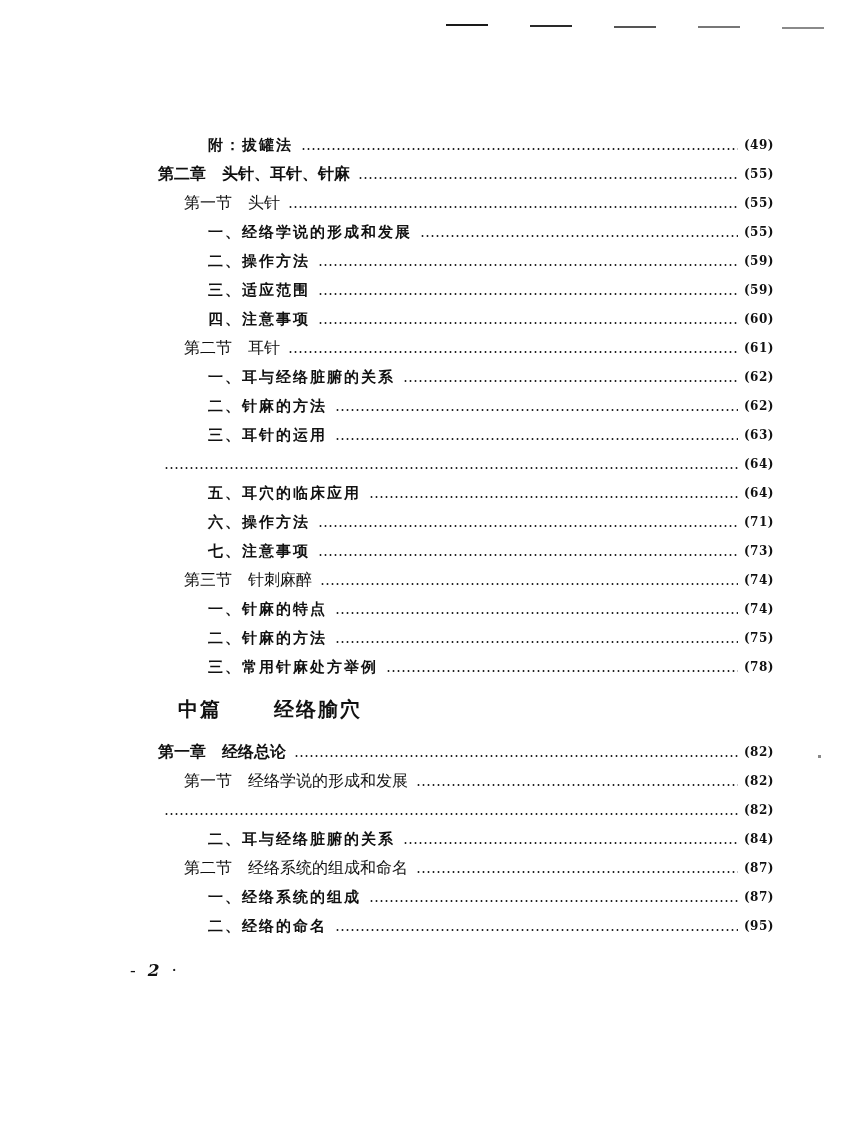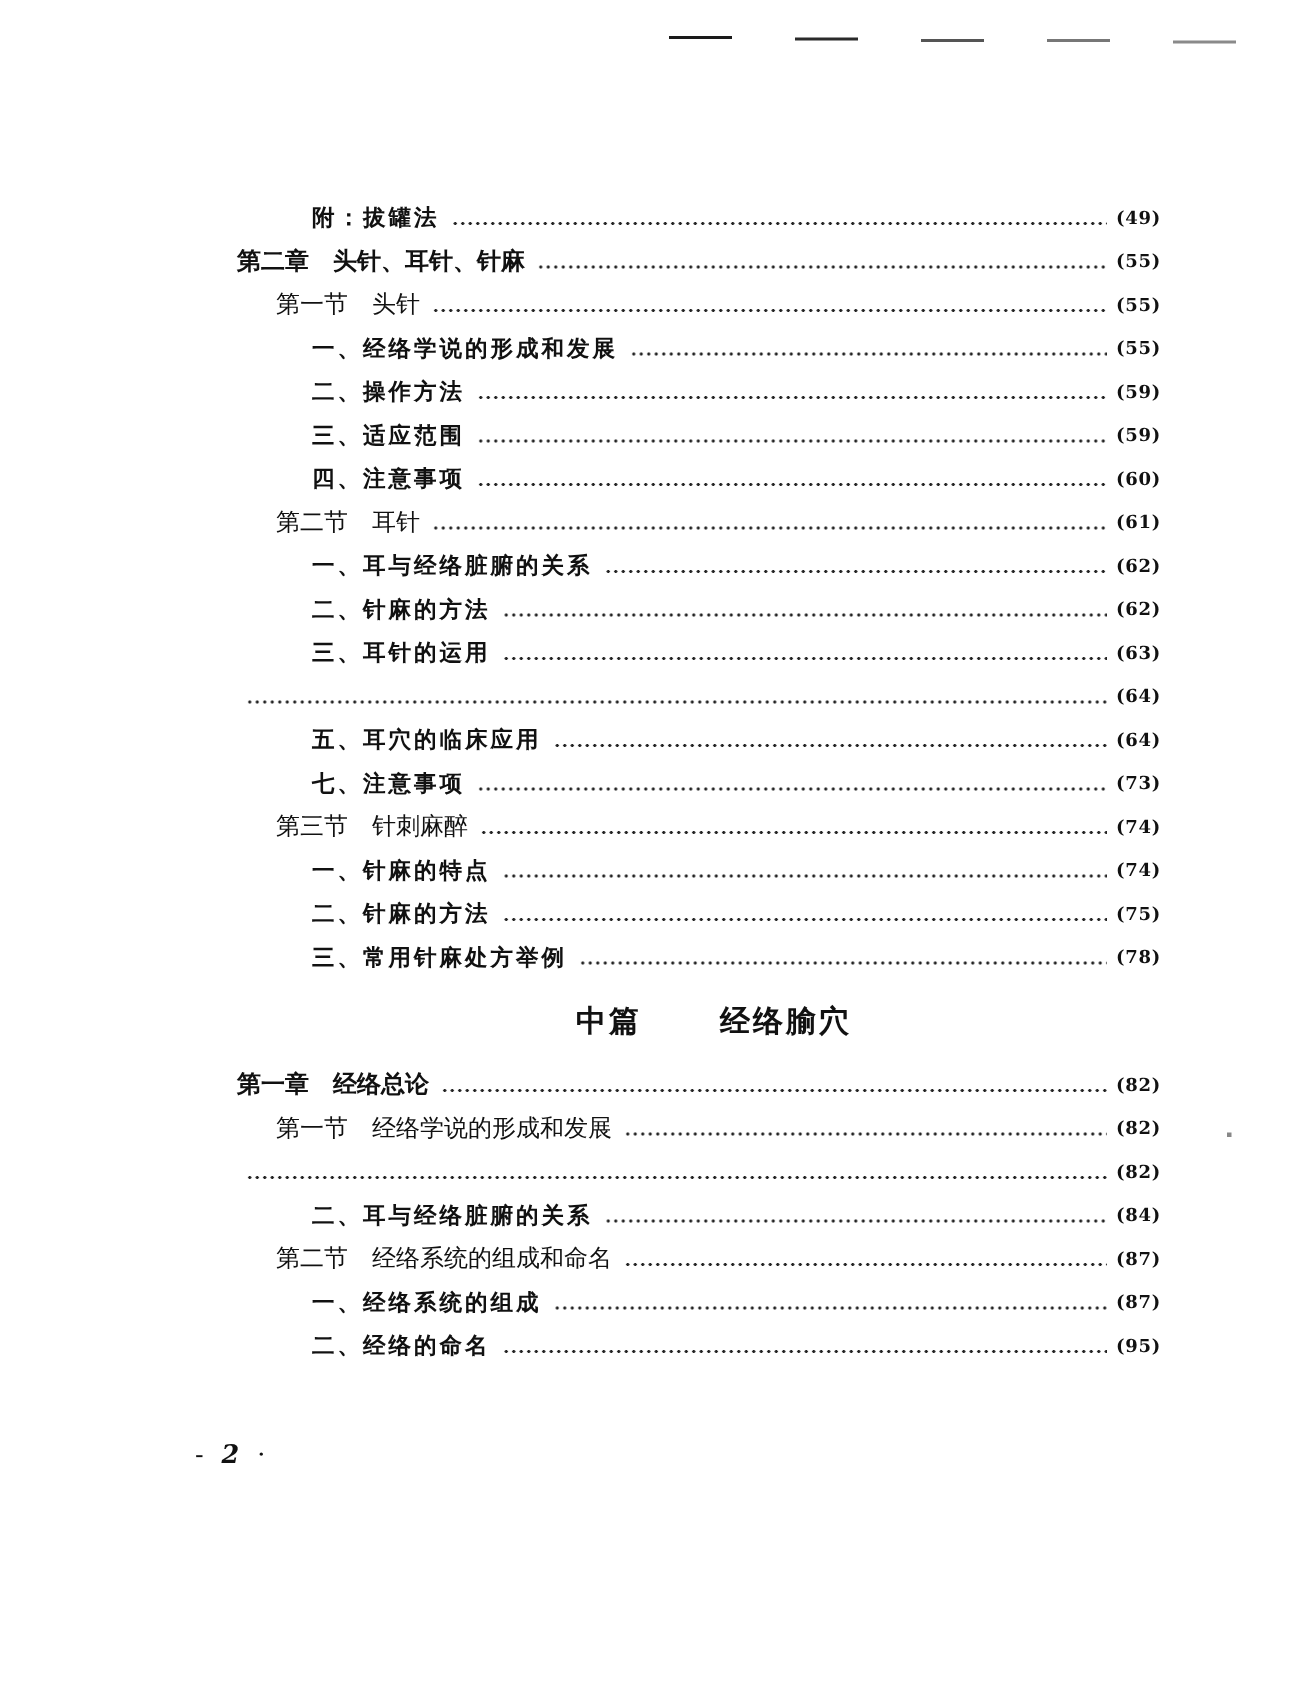--- a/index.html
+++ b/index.html
@@ -20,21 +20,21 @@
       background-image: radial-gradient(circle, #222 0.9px, transparent 1.2px);
       background-size: 5px 2px; background-repeat: repeat-x;
     }
     .row .page { flex: 0 0 auto; font-weight: bold; font-size: 12px; letter-spacing: 0.5px; font-family: "DejaVu Serif", serif; }
     .lvl-chapter .label { font-weight: bold; padding-left: 0; }
     .lvl-appendix .label { padding-left: 50px; }
     .lvl-section .label { padding-left: 26px; }
     .lvl-item .label { padding-left: 50px; }
     .lvl-item .label, .lvl-appendix .label { letter-spacing: 2px; font-weight: bold; font-size: 15px; }
     .part-title {
-      height: 56px; display: flex; align-items: center; justify-content: center;
+      height: 56px; display: flex; align-items: center; justify-content: flex-start;
       font-size: 20px; font-weight: bold; letter-spacing: 2px; padding-left: 20px;
     }
     .part-title .part-name { margin-right: 52px; }
     .page-footer { position: absolute; left: 124px; top: 960px; font-size: 17px; font-style: italic; font-weight: bold; }
     .page-footer .dot { font-style: normal; font-weight: normal; margin: 0 6px; }
     .speck { position: absolute; left: 818px; top: 755px; width: 3px; height: 3px; background: #888; }
   </style>
 </head>
 <body>
 
@@ -106,20 +106,25 @@
       <div class="row lvl-item">
         <span class="leader"></span>
         <span class="page">(64)</span>
       </div>
       <div class="row lvl-item">
         <span class="label">五、耳穴的临床应用</span>
         <span class="leader"></span>
         <span class="page">(64)</span>
       </div>
       <div class="row lvl-item">
+        <span class="label">六、操作方法</span>
+        <span class="leader"></span>
+        <span class="page">(71)</span>
+      </div>
+      <div class="row lvl-item">
         <span class="label">七、注意事项</span>
         <span class="leader"></span>
         <span class="page">(73)</span>
       </div>
       <div class="row lvl-section">
         <span class="label">第三节　针刺麻醉</span>
         <span class="leader"></span>
         <span class="page">(74)</span>
       </div>
       <div class="row lvl-item">

